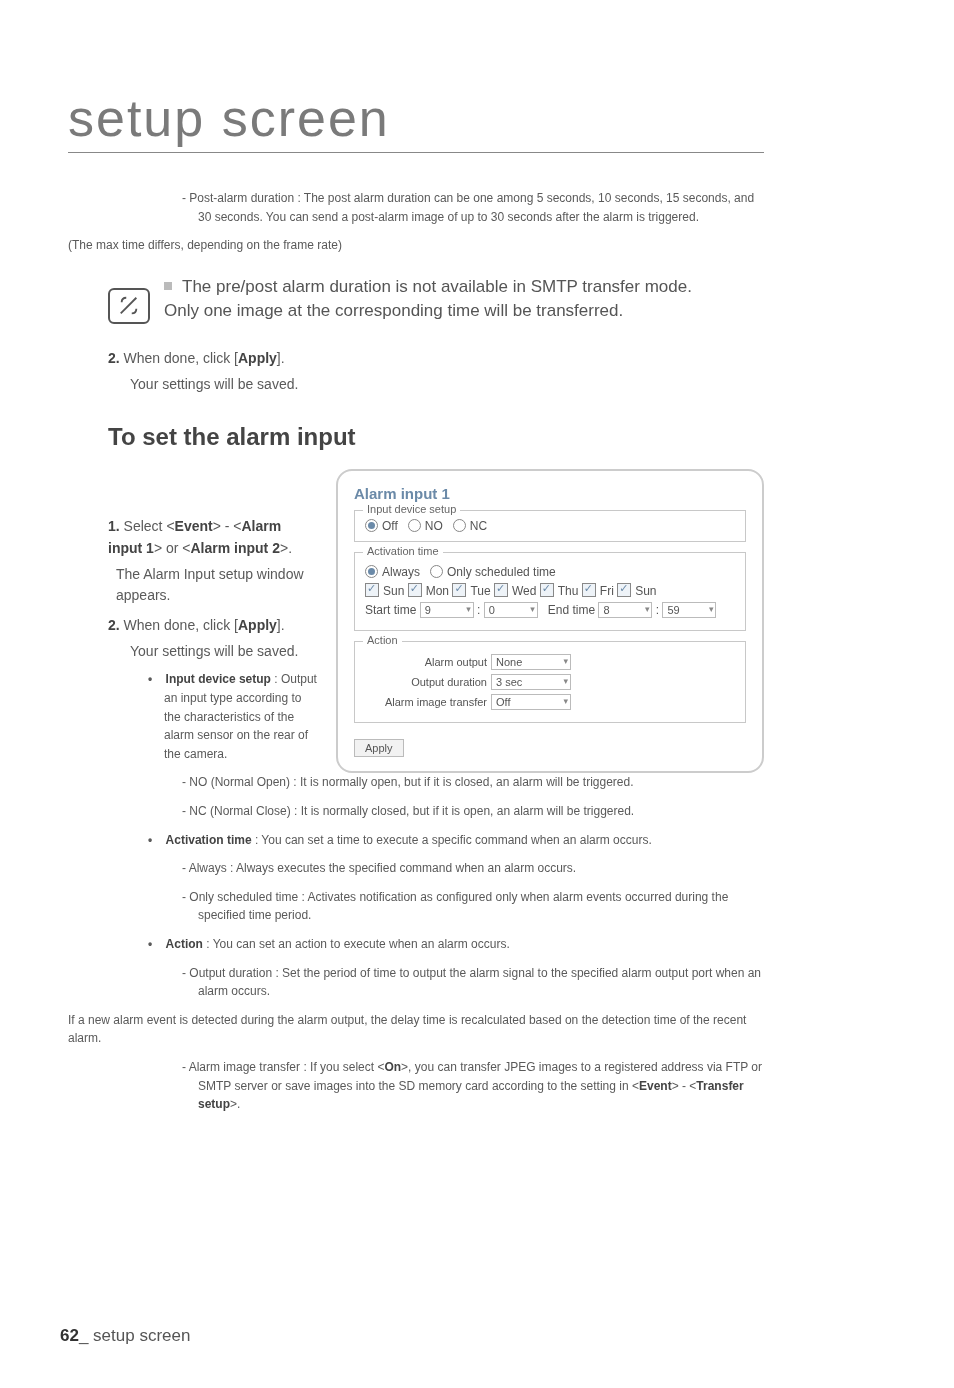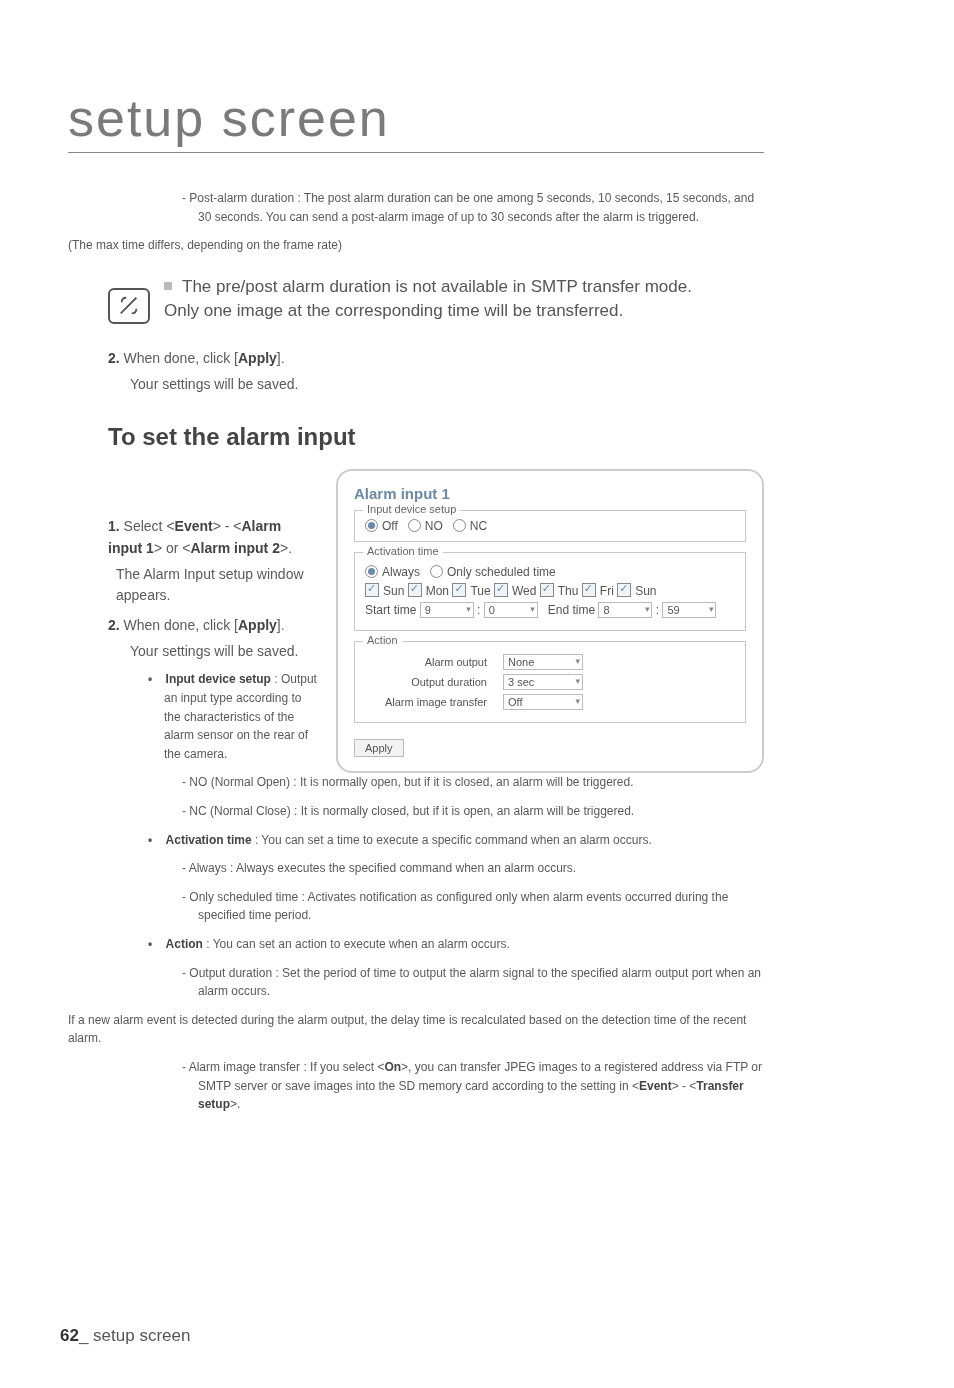--- a/index.html
+++ b/index.html
@@ -23,21 +23,21 @@
 .shot-title{color:#6b8aa8;font-size:15px;font-weight:600;margin-bottom:8px}
 .fs{border:1px solid #c8c8c8;padding:8px 10px;margin-bottom:10px;position:relative}
 .fs-legend{position:absolute;top:-8px;left:8px;background:#fff;padding:0 4px;font-size:11px;color:#666}
 .radio{display:inline-block;width:11px;height:11px;border:1px solid #888;border-radius:50%;vertical-align:-2px;margin-right:4px;position:relative}
 .radio.on::after{content:"";position:absolute;inset:2px;border-radius:50%;background:#6b8aa8}
 .chk{display:inline-block;width:12px;height:12px;border:1px solid #888;background:#eef3f8;vertical-align:-2px;margin-right:4px;position:relative}
 .chk.on::after{content:"✓";position:absolute;left:1px;top:-2px;font-size:11px;color:#6b8aa8}
 .sel{border:1px solid #bbb;background:#fff;padding:1px 14px 1px 4px;font-size:11px;position:relative;display:inline-block;min-width:34px}
 .sel::after{content:"▾";position:absolute;right:2px;top:1px;font-size:9px;color:#888}
 .row{margin:4px 0}
-.label{display:inline-block;width:122px;text-align:right;margin-right:16px;font-size:11px}
+.label{display:inline-block;width:122px;text-align:right;margin-right:4px;font-size:11px}
 .btn{border:1px solid #bbb;background:#f2f2f2;font-size:11px;padding:2px 10px;display:inline-block;margin-top:6px}
 .footer{position:absolute;left:60px;bottom:42px;font-size:17px;color:#555}
 .footer .pg{font-weight:600;color:#333}
 .bullet-dot::before{content:"•";font-weight:900;margin-right:10px}
 .dash::before{content:"- "}
 </style>
 </head>
 <body>
 
 <div class="page">

